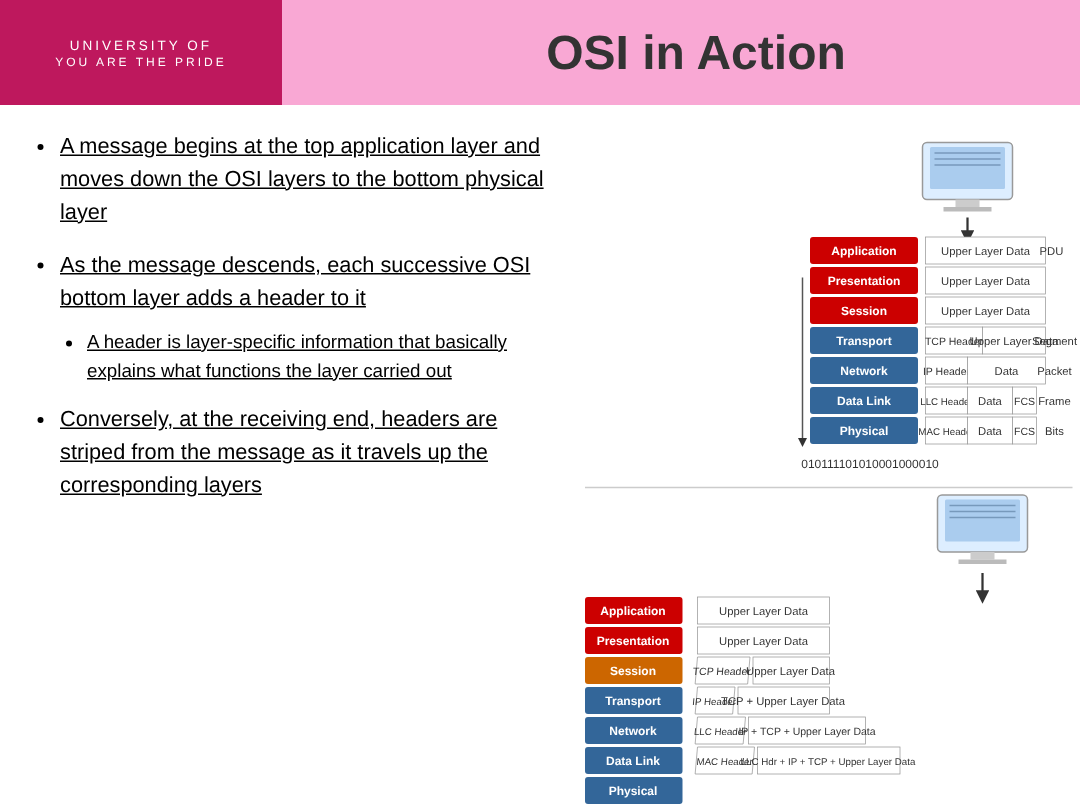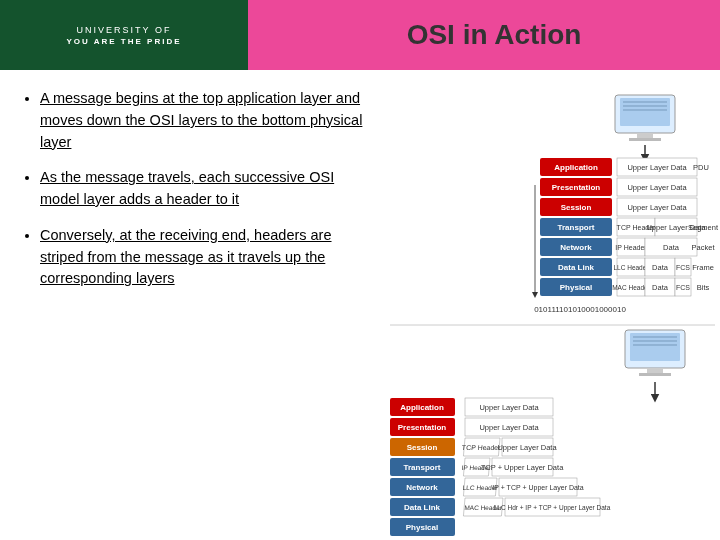--- a/index.html
+++ b/index.html
@@ -12,23 +12,23 @@
     }
 
     
     .header {
       display: flex;
       align-items: center;
       height: 70px;
       background: #cc0000;
     }
     .logo-area {
-      width: 248px;
+      width: 188px;
       height: 70px;
-      background: #14532d;
+      background: #be185d;
       display: flex;
       flex-direction: column;
       align-items: center;
       justify-content: center;
       padding: 6px 10px;
     }
     .logo-university {
       font-size: 9px;
       letter-spacing: 2px;
       color: #fff;
@@ -41,29 +41,28 @@
       color: #fff;
       letter-spacing: 1px;
       line-height: 1;
     }
     .logo-tagline {
       font-size: 8px;
       color: #fff;
       letter-spacing: 2px;
       text-transform: uppercase;
       margin-top: 2px;
-      font-weight: bold;
     }
     .header-title {
       flex: 1;
       text-align: center;
-      font-size: 28px;
+      font-size: 32px;
       font-weight: bold;
       color: #333;
-      background: #ec4899;
+      background: #f9a8d4;
       height: 70px;
       line-height: 70px;
       padding-left: 20px;
     }
 
     
     .main {
       display: flex;
       width: 720px;
       height: 470px;
@@ -122,21 +121,26 @@
 </div>
 
 <div class="main">
 
   <div class="text-panel">
     <ul>
       <li>
         <span>A message begins at the top application layer and moves down the OSI layers to the bottom physical layer</span>
       </li>
       <li>
-        <span>As the message travels, each successive OSI model layer adds a header to it</span>
+        <span>As the message descends, each successive OSI bottom layer adds a header to it</span>
+        <ul>
+          <li>
+            <span>A header is layer-specific information that basically explains what functions the layer carried out</span>
+          </li>
+        </ul>
       </li>
       <li>
         <span>Conversely, at the receiving end, headers are striped from the message as it travels up the corresponding layers</span>
       </li>
     </ul>
   </div>
 
   <div class="diagram-panel">
     <svg class="full-svg" width="335" height="470">
 

